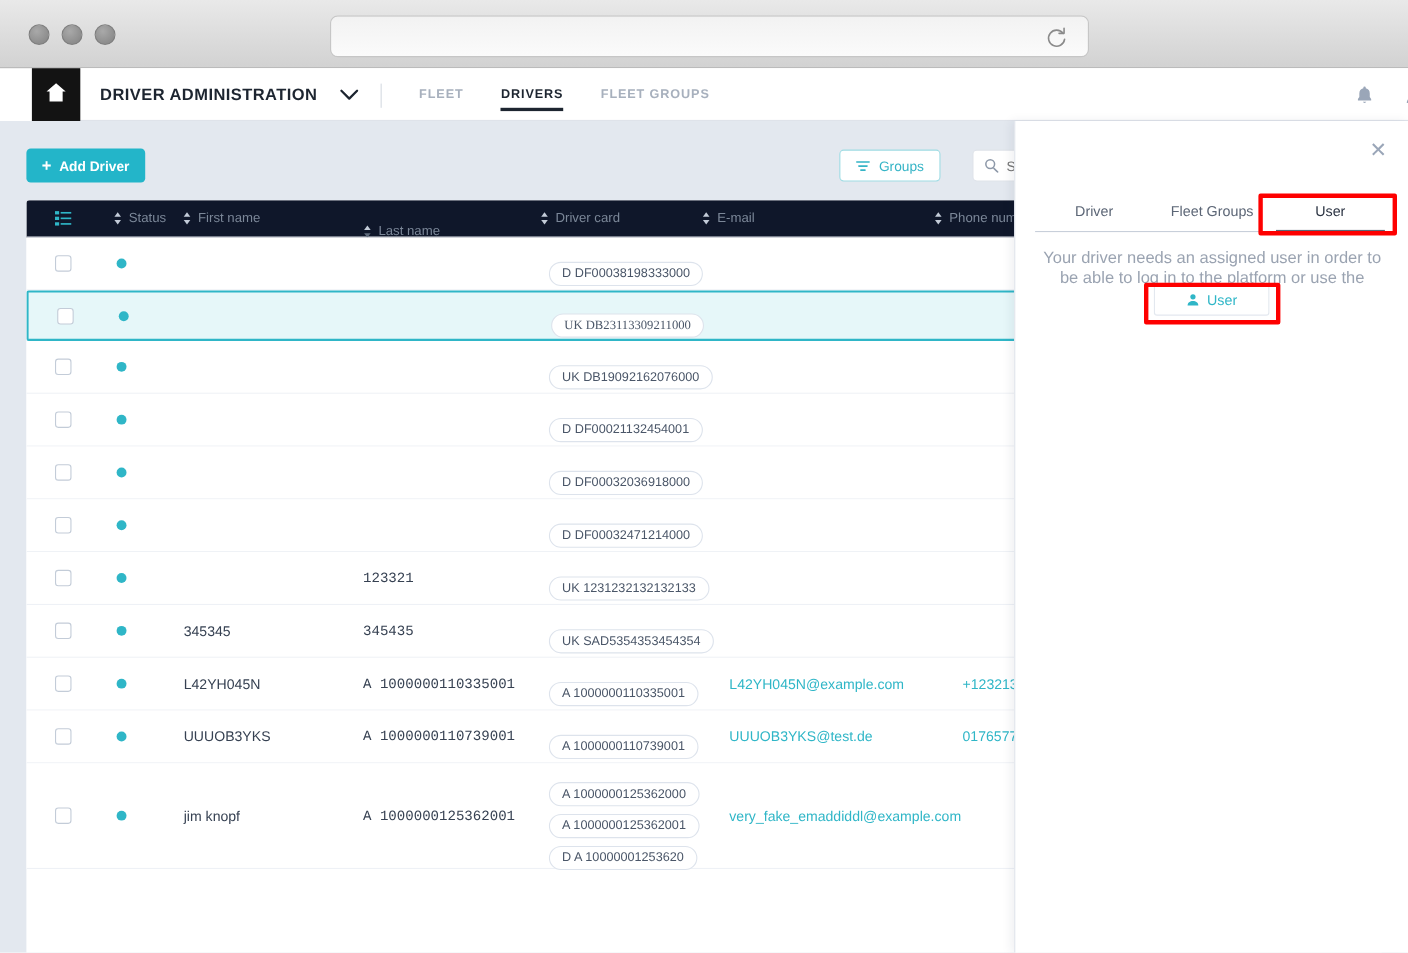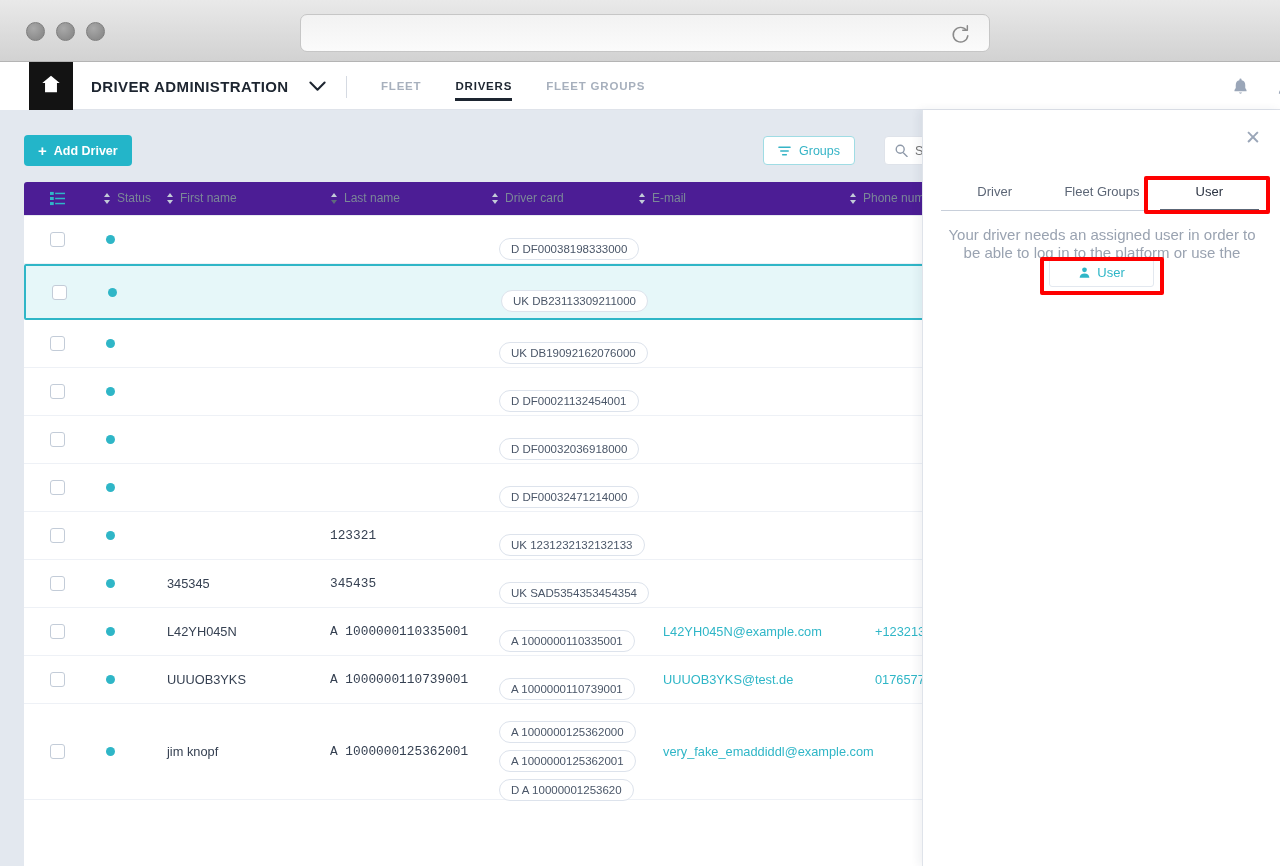--- a/index.html
+++ b/index.html
@@ -89,21 +89,21 @@
     border: none; outline: none; font-family: inherit; font-size: 12.5px;
     color: #8e99a9; width: 100%; background: transparent;
   }
 
   
   .table-card {
     position: absolute; left: 24px; top: 72px; width: 1232px; height: 684px;
     background: #ffffff; border-radius: 3px 3px 0 0; overflow: hidden;
   }
   .table-head {
-    height: 34px; background: #4c1d95; border-bottom: 1px solid #e6eaf0;
+    height: 34px; background: #0f172a; border-bottom: 1px solid #e6eaf0;
     display: flex; align-items: center; position: relative;
   }
   .th {
     font-size: 12px; color: #7b8798; display: flex; align-items: center; gap: 6px;
     position: absolute; top: 9px; cursor: pointer;
   }
   .sort-arrows { display: inline-block; width: 7px; height: 11px; position: relative; flex: none; }
   .sort-arrows::before, .sort-arrows::after {
     content: ""; position: absolute; left: 0; border-left: 3.5px solid transparent; border-right: 3.5px solid transparent;
   }
@@ -273,21 +273,21 @@
         </svg>
       </span>
       <span class="th" style="left:80px;">
         <i class="sort-arrows"></i>
         <span>Status</span>
       </span>
       <span class="th" style="left:143px;">
         <i class="sort-arrows"></i>
         <span>First name</span>
       </span>
-      <span class="th" style="left:307px;">
+      <span class="th" style="left:307px;margin-top:12px;">
         <i class="sort-arrows desc"></i>
         <span>Last name</span>
       </span>
       <span class="th" style="left:468px;">
         <i class="sort-arrows"></i>
         <span>Driver card</span>
       </span>
       <span class="th" style="left:615px;">
         <i class="sort-arrows"></i>
         <span>E-mail</span>
@@ -304,21 +304,21 @@
           <span class="cell c-first"></span>
           <span class="cell c-last"></span>
           <span class="cell c-mail"></span>
           <span class="cell c-phone"></span>
           <span class="cell c-card">
             <span class="chips">
               <span class="chip">D DF00038198333000</span>
             </span>
           </span>
         </div>
-        <div class="trow selected" style="height: 56px;">
+        <div class="trow selected" style="height: 46px; font-family: Liberation Serif, serif;">
           <span class="cb"></span>
           <span class="status-dot"></span>
           <span class="cell c-first"></span>
           <span class="cell c-last"></span>
           <span class="cell c-mail"></span>
           <span class="cell c-phone"></span>
           <span class="cell c-card">
             <span class="chips">
               <span class="chip">UK DB23113309211000</span>
             </span>

